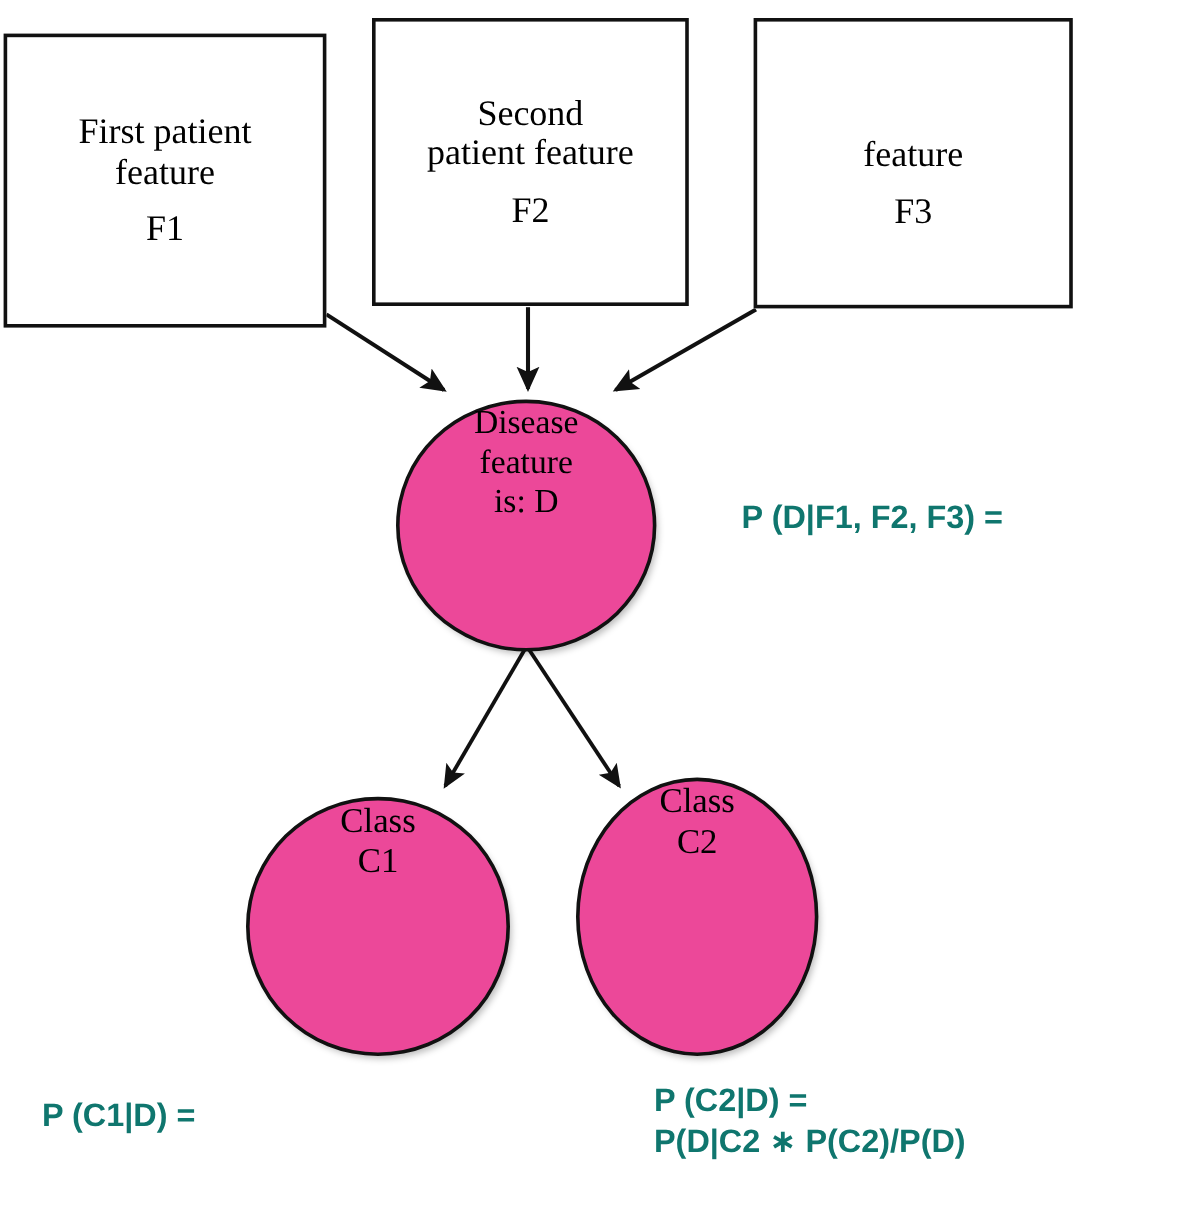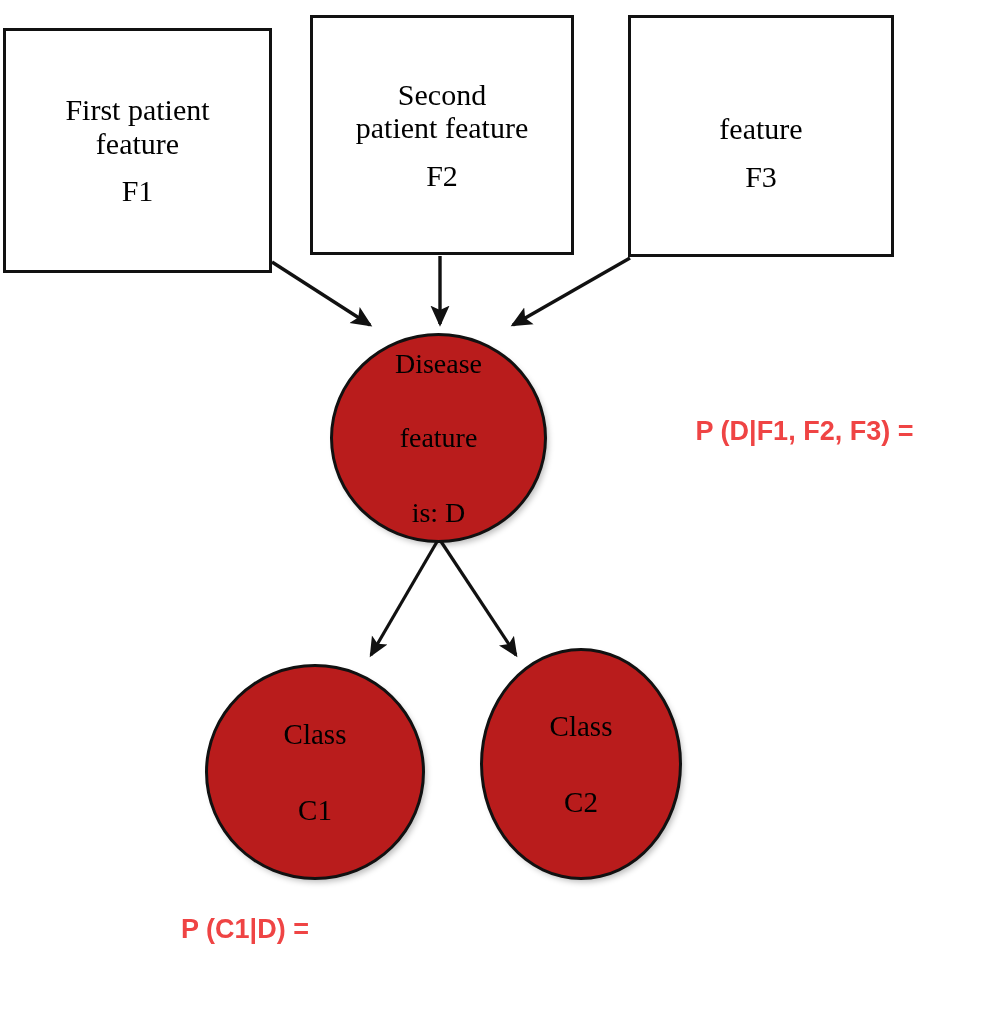--- a/index.html
+++ b/index.html
@@ -54,54 +54,52 @@
     margin-top: 14px;
   }
   #box-f1 { left: 3px;   top: 28px; width: 269px; height: 245px; }
   #box-f2 { left: 310px; top: 15px; width: 264px; height: 240px; }
   #box-f3 { left: 628px; top: 15px; width: 266px; height: 242px; }
 
   
   .node-circle {
     position: absolute;
     box-sizing: border-box;
-    background: #b91c1c;
+    background: #ec4899;
     border: 3px solid #111111;
     border-radius: 50%;
     display: flex;
     flex-direction: column;
     align-items: center;
-    justify-content: center;
     text-align: center;
     line-height: 1.18;
     font-size: 29px;
     color: #000000;
     box-shadow: 3px 4px 6px -2px rgba(0,0,0,0.28);
     z-index: 3;
-    gap: 41px;
   }
   #node-d {
     left: 330px; top: 333px; width: 217px; height: 210px;
     font-size: 28px;
   }
   #node-c1 {
     left: 205px; top: 664px; width: 220px; height: 216px;
   }
   #node-c2 {
     left: 480px; top: 648px; width: 202px; height: 232px;
   }
   .node-circle span { display: block; }
 
   
   .formula {
     position: absolute;
     font-family: "Liberation Sans", "DejaVu Sans", sans-serif;
     font-weight: 700;
-    color: #ef4444;
-    text-align: center;
+    color: #0f766e;
+    text-align: left;
     line-height: 1.26;
     white-space: nowrap;
     z-index: 4;
   }
   .formula .f-line { display: block; }
   #formula-main {
     left: 618px; top: 414px; width: 373px;
     font-size: 27px;
   }
   #formula-main .f-line-2 { letter-spacing: -0.2px; }
@@ -191,14 +189,18 @@
   </div>
 
   <div class="formula" id="formula-main">
     <span class="f-line">P (D|F1, F2, F3) =</span>
   </div>
 
   <div class="formula" id="formula-c1">
     <span class="f-line">P (C1|D) =</span>
   </div>
 
+  <div class="formula" id="formula-c2">
+    <span class="f-line">P (C2|D) =</span>
+    <span class="f-line">P(D|C2 ∗ P(C2)/P(D)</span>
+  </div>
 
 </div>
 
 </body></html>

